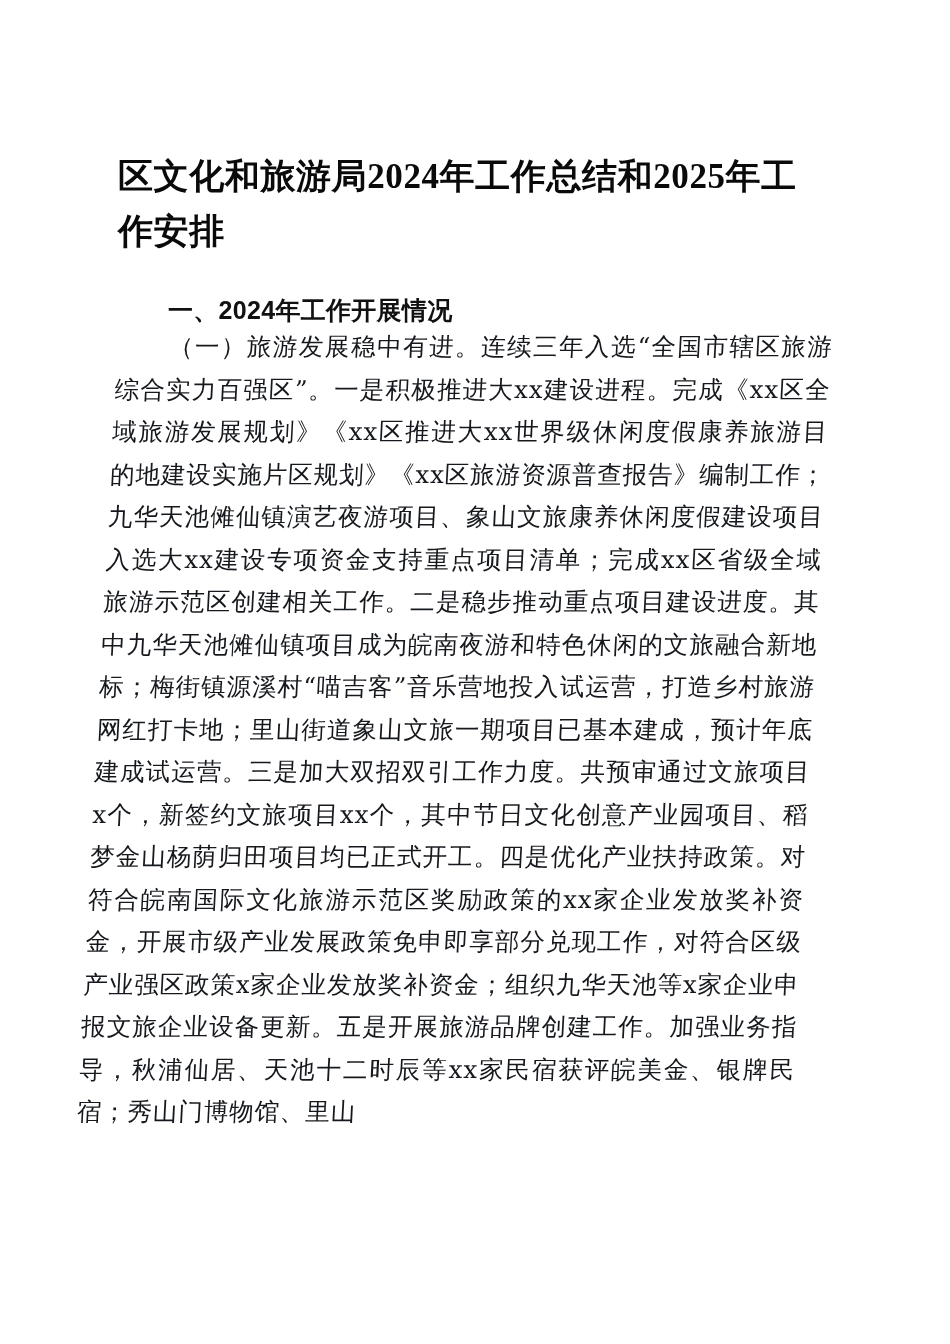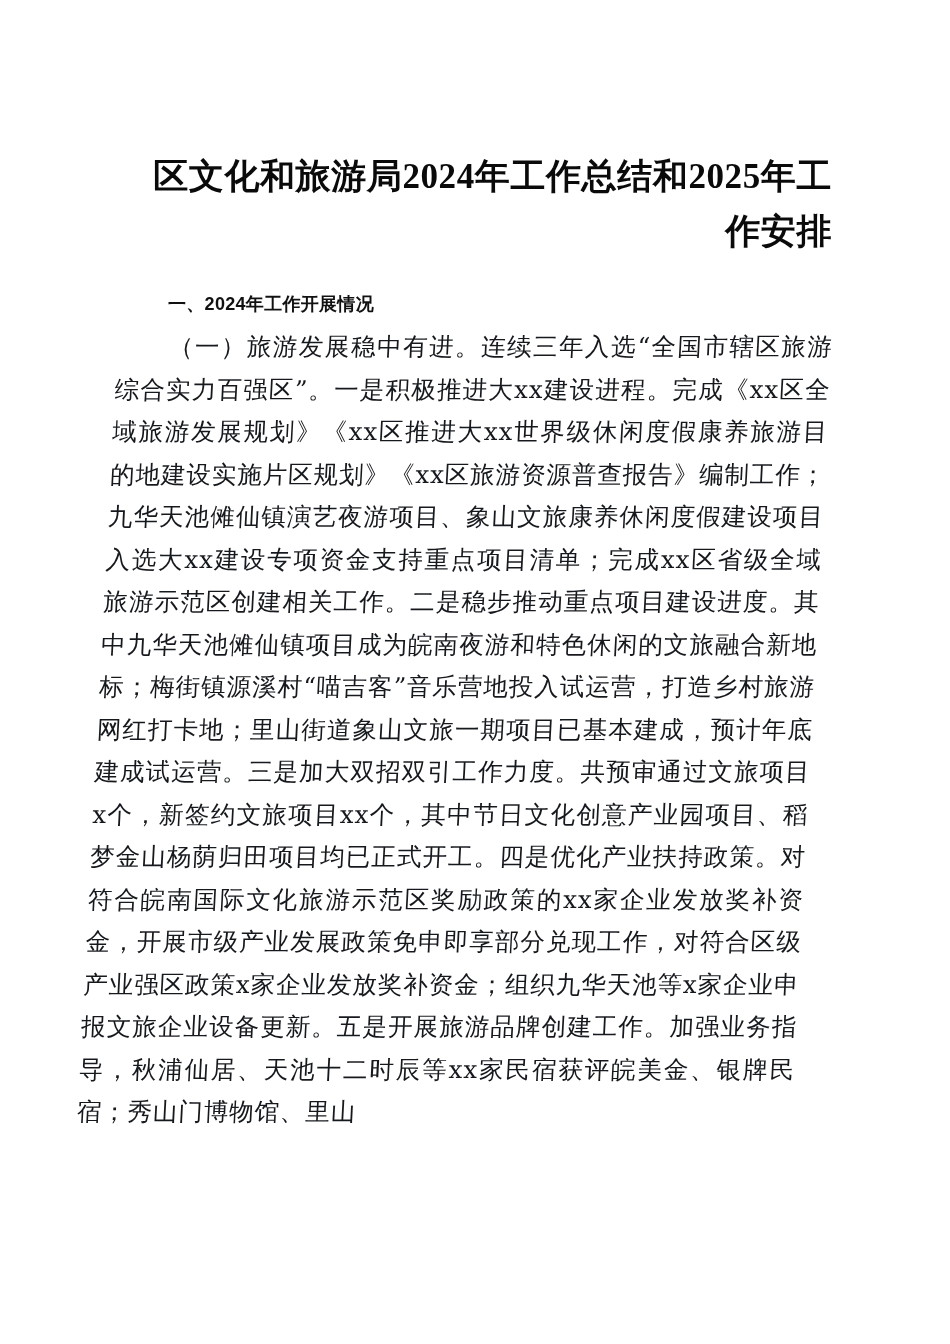--- a/index.html
+++ b/index.html
@@ -23,38 +23,38 @@
     background: #ffffff;
     box-sizing: border-box;
   }
 
   
   .doc-title {
     position: absolute;
     left: 118px;
     top: 126px;
     width: 714px;
-    text-align: right;
+    text-align: left;
     font-family: "Liberation Serif", "DejaVu Serif", serif;
     font-weight: 700;
     font-size: 35px;
     line-height: 55px;
     letter-spacing: 0.6px;
     color: #0a0a0a;
   }
 
   
   .section-heading {
     position: absolute;
     left: 118px;
     top: 272px;
     width: 714px;
     font-family: "Liberation Sans", "DejaVu Sans", sans-serif;
     font-weight: 600;
-    font-size: 18px;
+    font-size: 25px;
     line-height: 34px;
     letter-spacing: 0.3px;
     text-indent: 50px;
     color: #111111;
   }
 
   
   .body-wrap {
     position: absolute;
     left: 118px;

